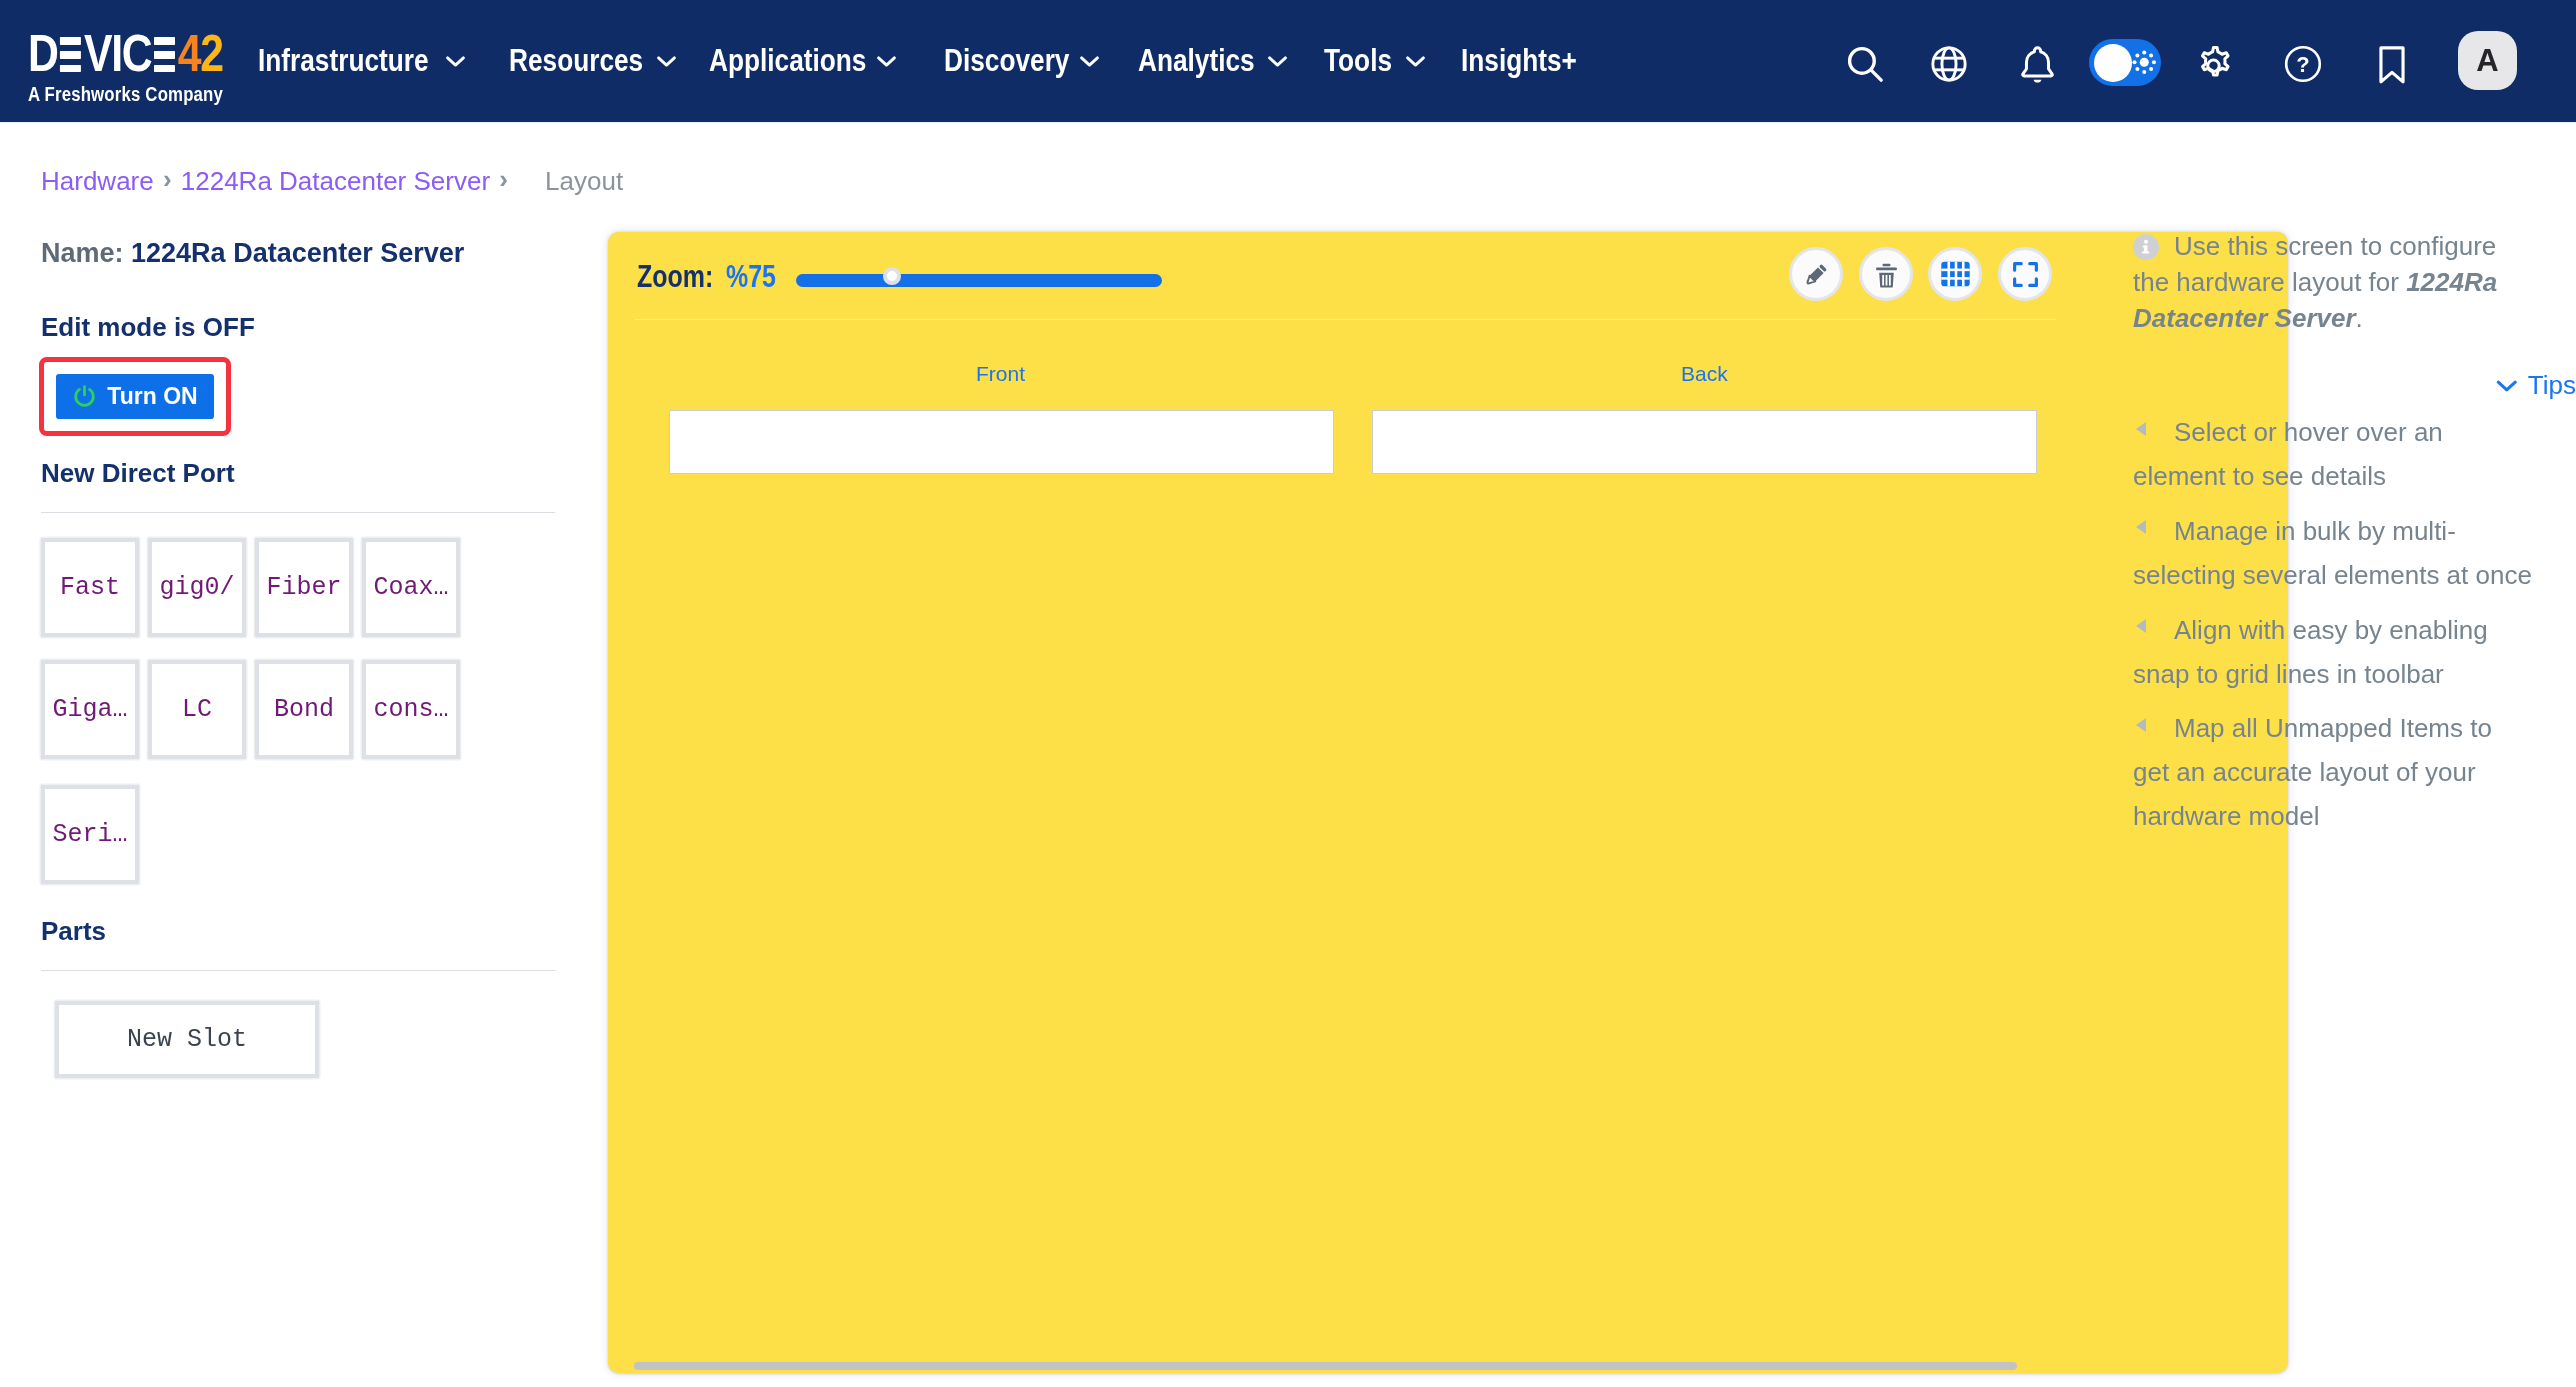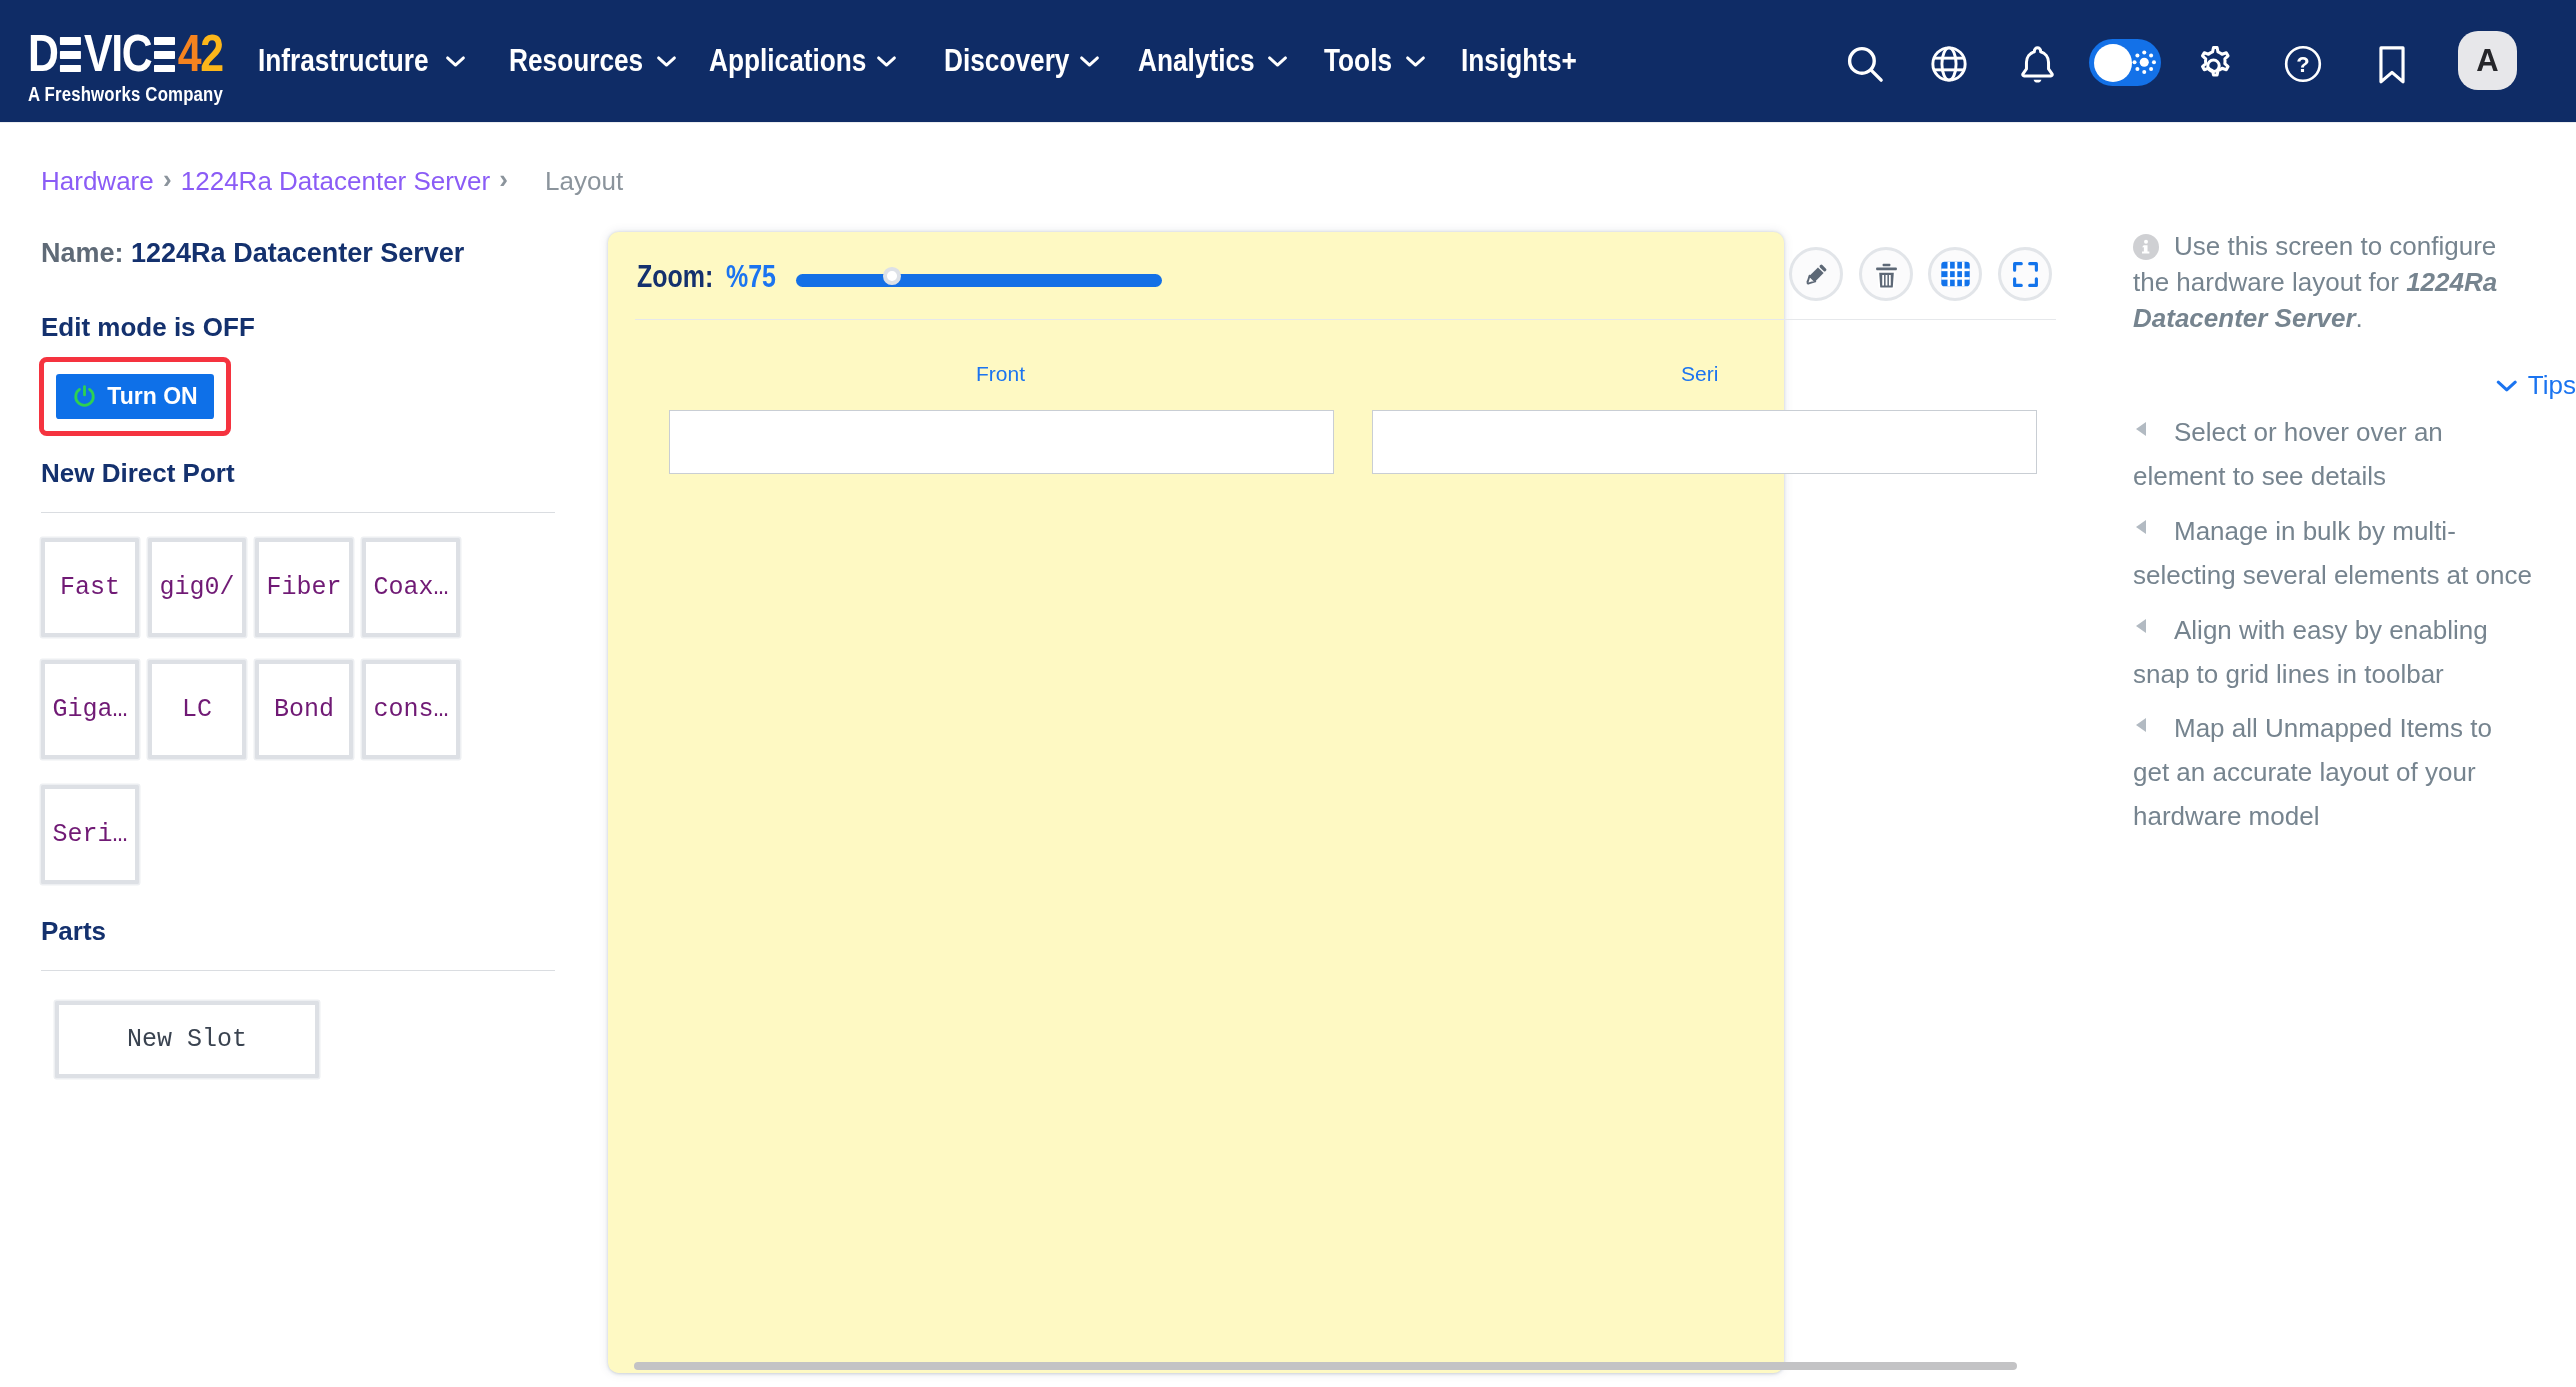--- a/index.html
+++ b/index.html
@@ -39,21 +39,21 @@
 #editmode { position:absolute; left:41px; top:312px; font-size:26px; font-weight:700; }
 #turnon { position:absolute; left:39px; top:357px; width:192px; height:79px; border:5.4px solid #f5333f; border-radius:7.7px; background:#fff; padding:12px; }
 #turnon .in { width:100%; height:100%; background:#0e70e8; border-radius:3.1px; display:flex; align-items:center; justify-content:center; gap:10px; color:#fff; font-size:23px; font-weight:700; }
 #ndp { position:absolute; left:41px; top:458px; font-size:26px; font-weight:700; }
 .hr { position:absolute; left:41px; width:514px; height:0; border-top:1.5px solid #dadde1; }
 .pbox { position:absolute; width:98px; height:99px; background:#fff; border:4.6px solid #dde0e5; border-radius:1.5px; box-shadow:0 0 0 1.5px #edeff2; display:flex; align-items:center; justify-content:center; font-family:"Liberation Mono", monospace; font-size:25px; color:#701a75; white-space:nowrap; overflow:hidden; }
 #parts { position:absolute; left:41px; top:916px; font-size:26px; font-weight:700; }
 #newslot { position:absolute; left:55px; top:1001px; width:264px; height:77px; background:#fff; border:4.6px solid #dde0e5; border-radius:1.5px; box-shadow:0 0 0 1.5px #edeff2; display:flex; align-items:center; justify-content:center; font-family:"Liberation Mono", monospace; font-size:25px; color:#3a4350; }
 
 
-#card { position:absolute; left:608px; top:232px; width:1176px; height:1141px; background:#fef9c3; border-radius:10.7px; box-shadow:0 0.8px 3.1px rgba(23,43,77,.18), 0 0 10.7px rgba(23,43,77,.10); }
+#card { position:absolute; left:608px; top:232px; width:1680px; height:1141px; background:#fde047; border-radius:10.7px; box-shadow:0 0.8px 3.1px rgba(23,43,77,.18), 0 0 10.7px rgba(23,43,77,.10); }
 #zoomlbl { position:absolute; left:29px; top:26px; font-size:32px; font-weight:700; transform:scaleX(.78); transform-origin:left top; }
 #zoompct { position:absolute; left:118px; top:26px; font-size:32px; font-weight:700; color:#1b74f0; transform:scaleX(.78); transform-origin:left top; }
 #slidertrack { position:absolute; left:188px; top:42px; width:366px; height:13px; background:#1470e6; border-radius:7px; }
 #sliderthumb { position:absolute; left:87px; top:-7px; width:17.6px; height:17.6px; background:#fff; border:4.6px solid #dde1e7; border-radius:50%; }
 .tool { position:absolute; top:15.3px; width:54px; height:54px; border:3.8px solid #e2e5e9; border-radius:50%; background:#fbfbfc; display:flex; align-items:center; justify-content:center; }
 #cdiv { position:absolute; left:27px; top:87px; width:1421px; border-top:1.5px solid #e6e8eb; }
 .sidelbl { position:absolute; top:130px; font-size:21px; color:#1b74f0; }
 .srect { position:absolute; top:178px; width:665px; height:64px; border:1.5px solid #c9ced4; background:#fff; }
 #scroll { position:absolute; left:26px; top:1130px; width:1383px; height:8.4px; border-radius:4.6px; background:#c3c3c5; }
 
@@ -248,21 +248,21 @@
     <svg width="29" height="29" viewBox="0 0 24 24" fill="none" stroke="#1273eb" stroke-width="2.6" stroke-linecap="round" stroke-linejoin="round">
           <path d="M3 8.5 V3 h5.5"></path>
           <path d="M15.5 3 H21 v5.5"></path>
           <path d="M21 15.5 V21 h-5.5"></path>
           <path d="M8.5 21 H3 v-5.5"></path>
         </svg>
   </div>
 
   <div id="cdiv"></div>
   <div class="sidelbl" style="left:368px">Front</div>
-  <div class="sidelbl" style="left:1073px">Seri</div>
+  <div class="sidelbl" style="left:1073px">Back</div>
   <div class="srect" style="left:61px"></div>
   <div class="srect" style="left:764px"></div>
   <div id="scroll"></div>
 </div>
 
 <div id="rp">
   <svg id="infoi" viewBox="0 0 34 34">
         <circle cx="17" cy="17" r="17" fill="#cfd0d3"></circle>
         <circle cx="17" cy="10" r="2.6" fill="#fff"></circle>
         <path d="M13.4 15.6 h5 v8.4 h2.4 v2.6 h-9.6 v-2.6 h2.4 v-5.8 h-2.4 z" fill="#fff" transform="translate(0.6,-1)"></path>

